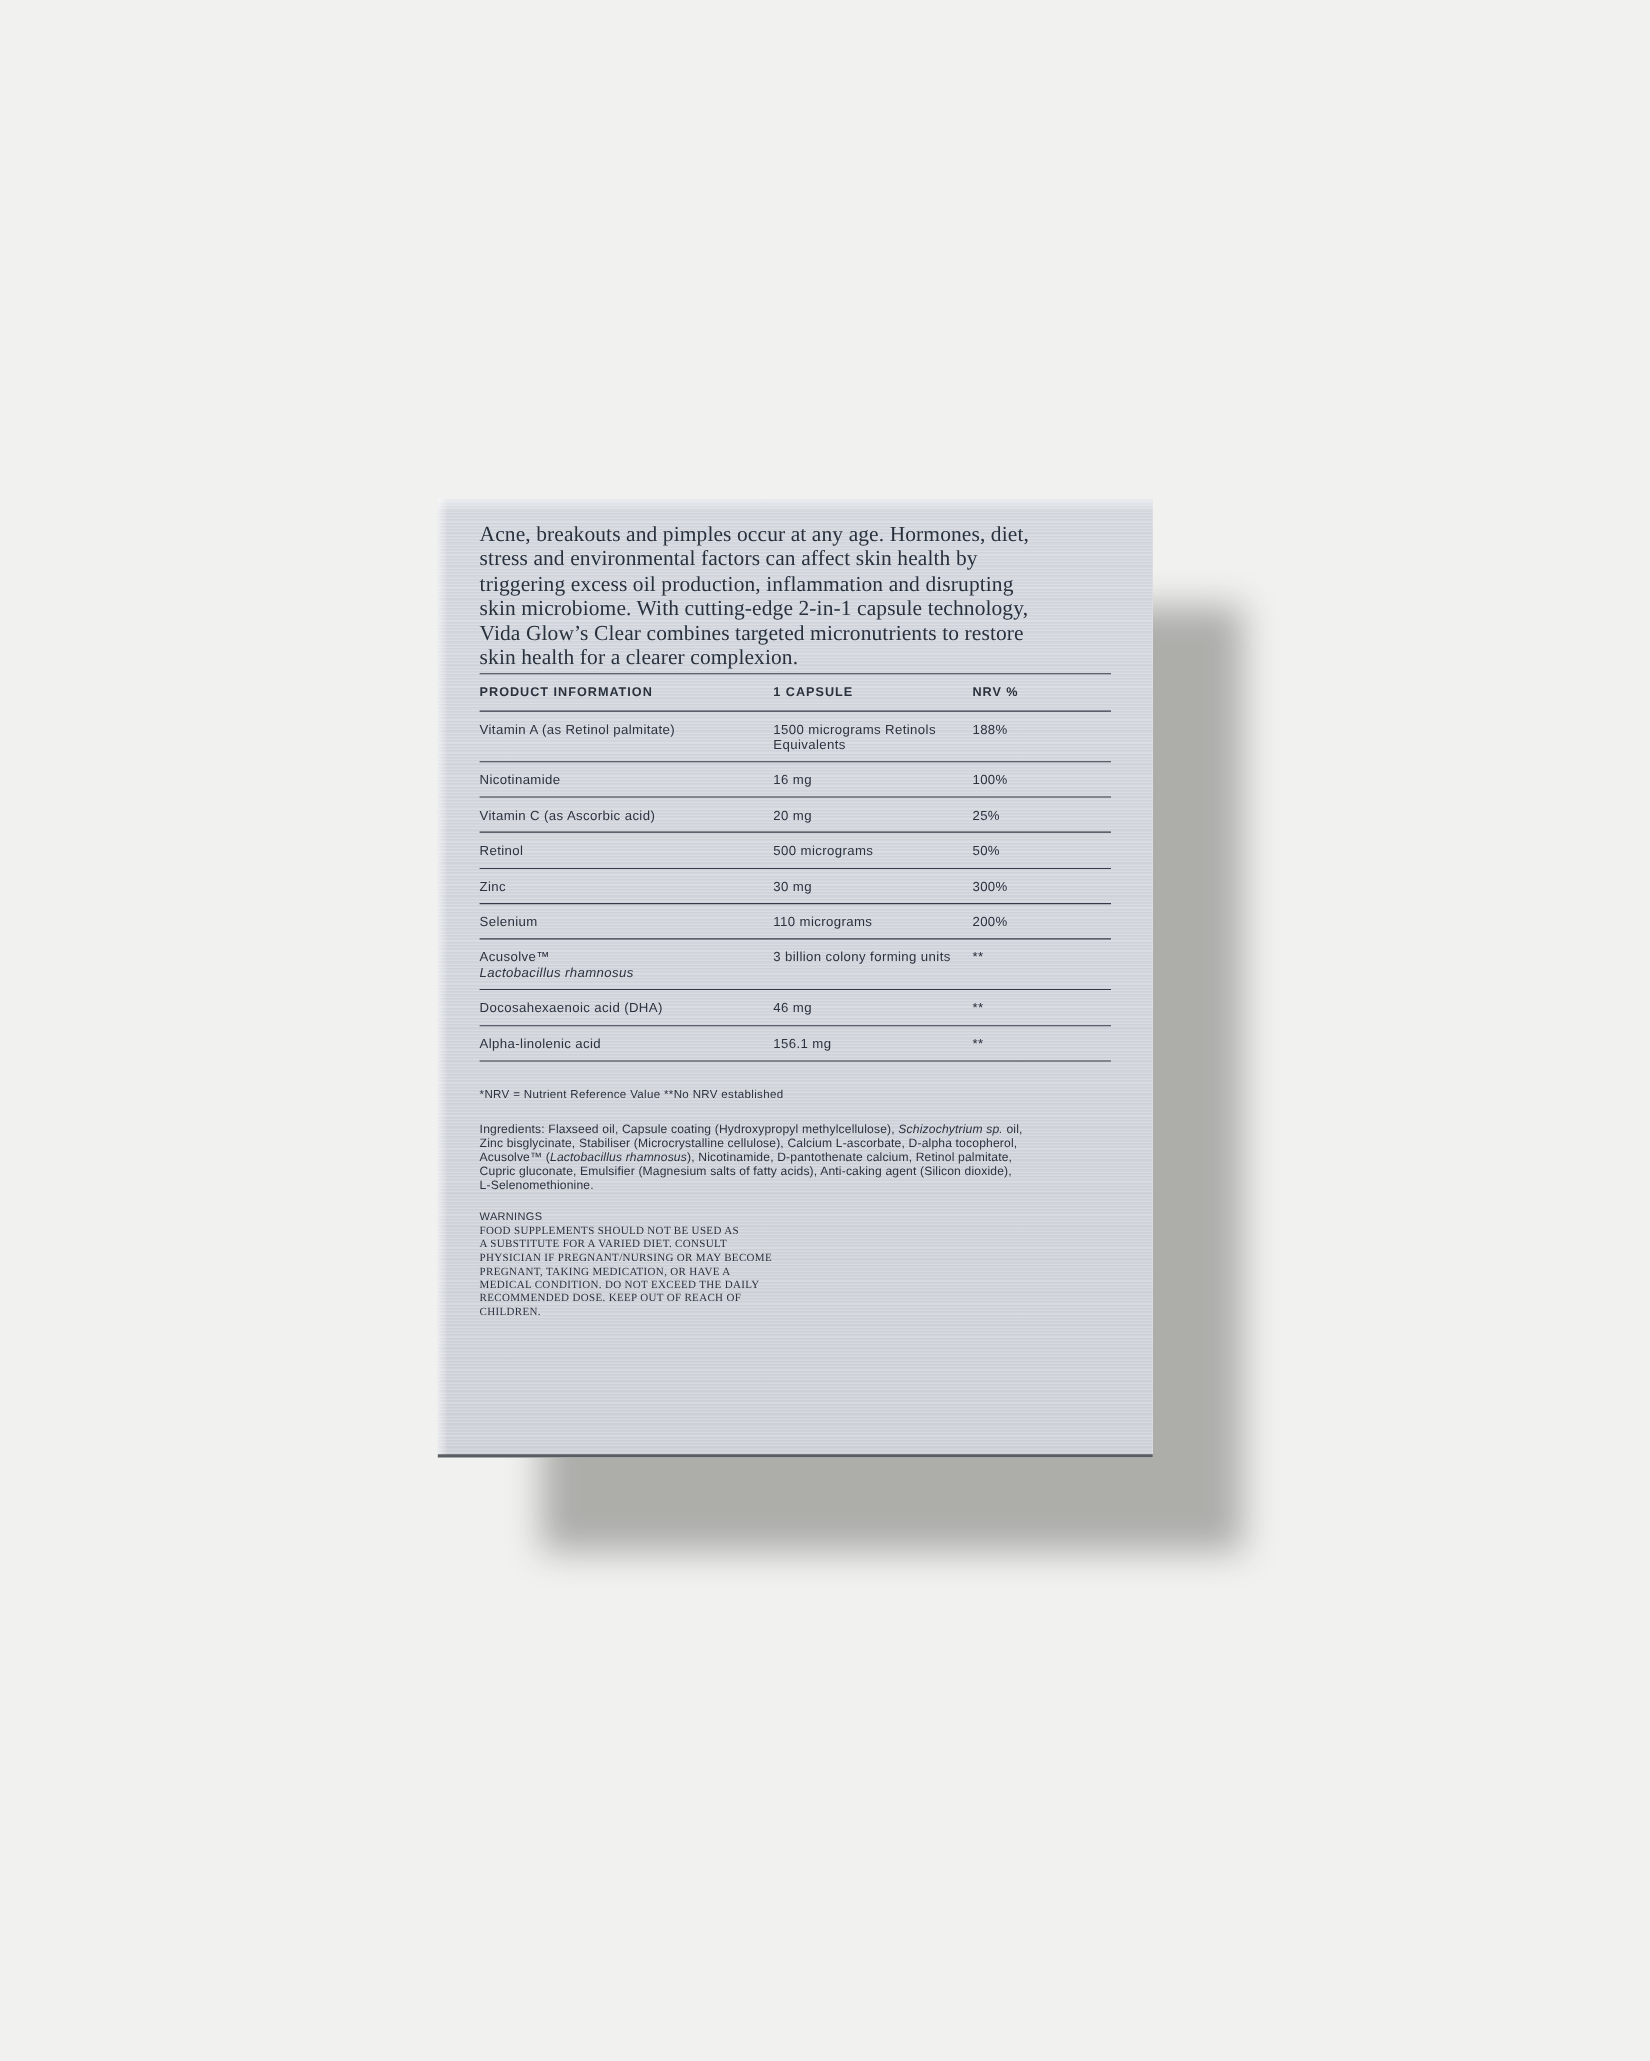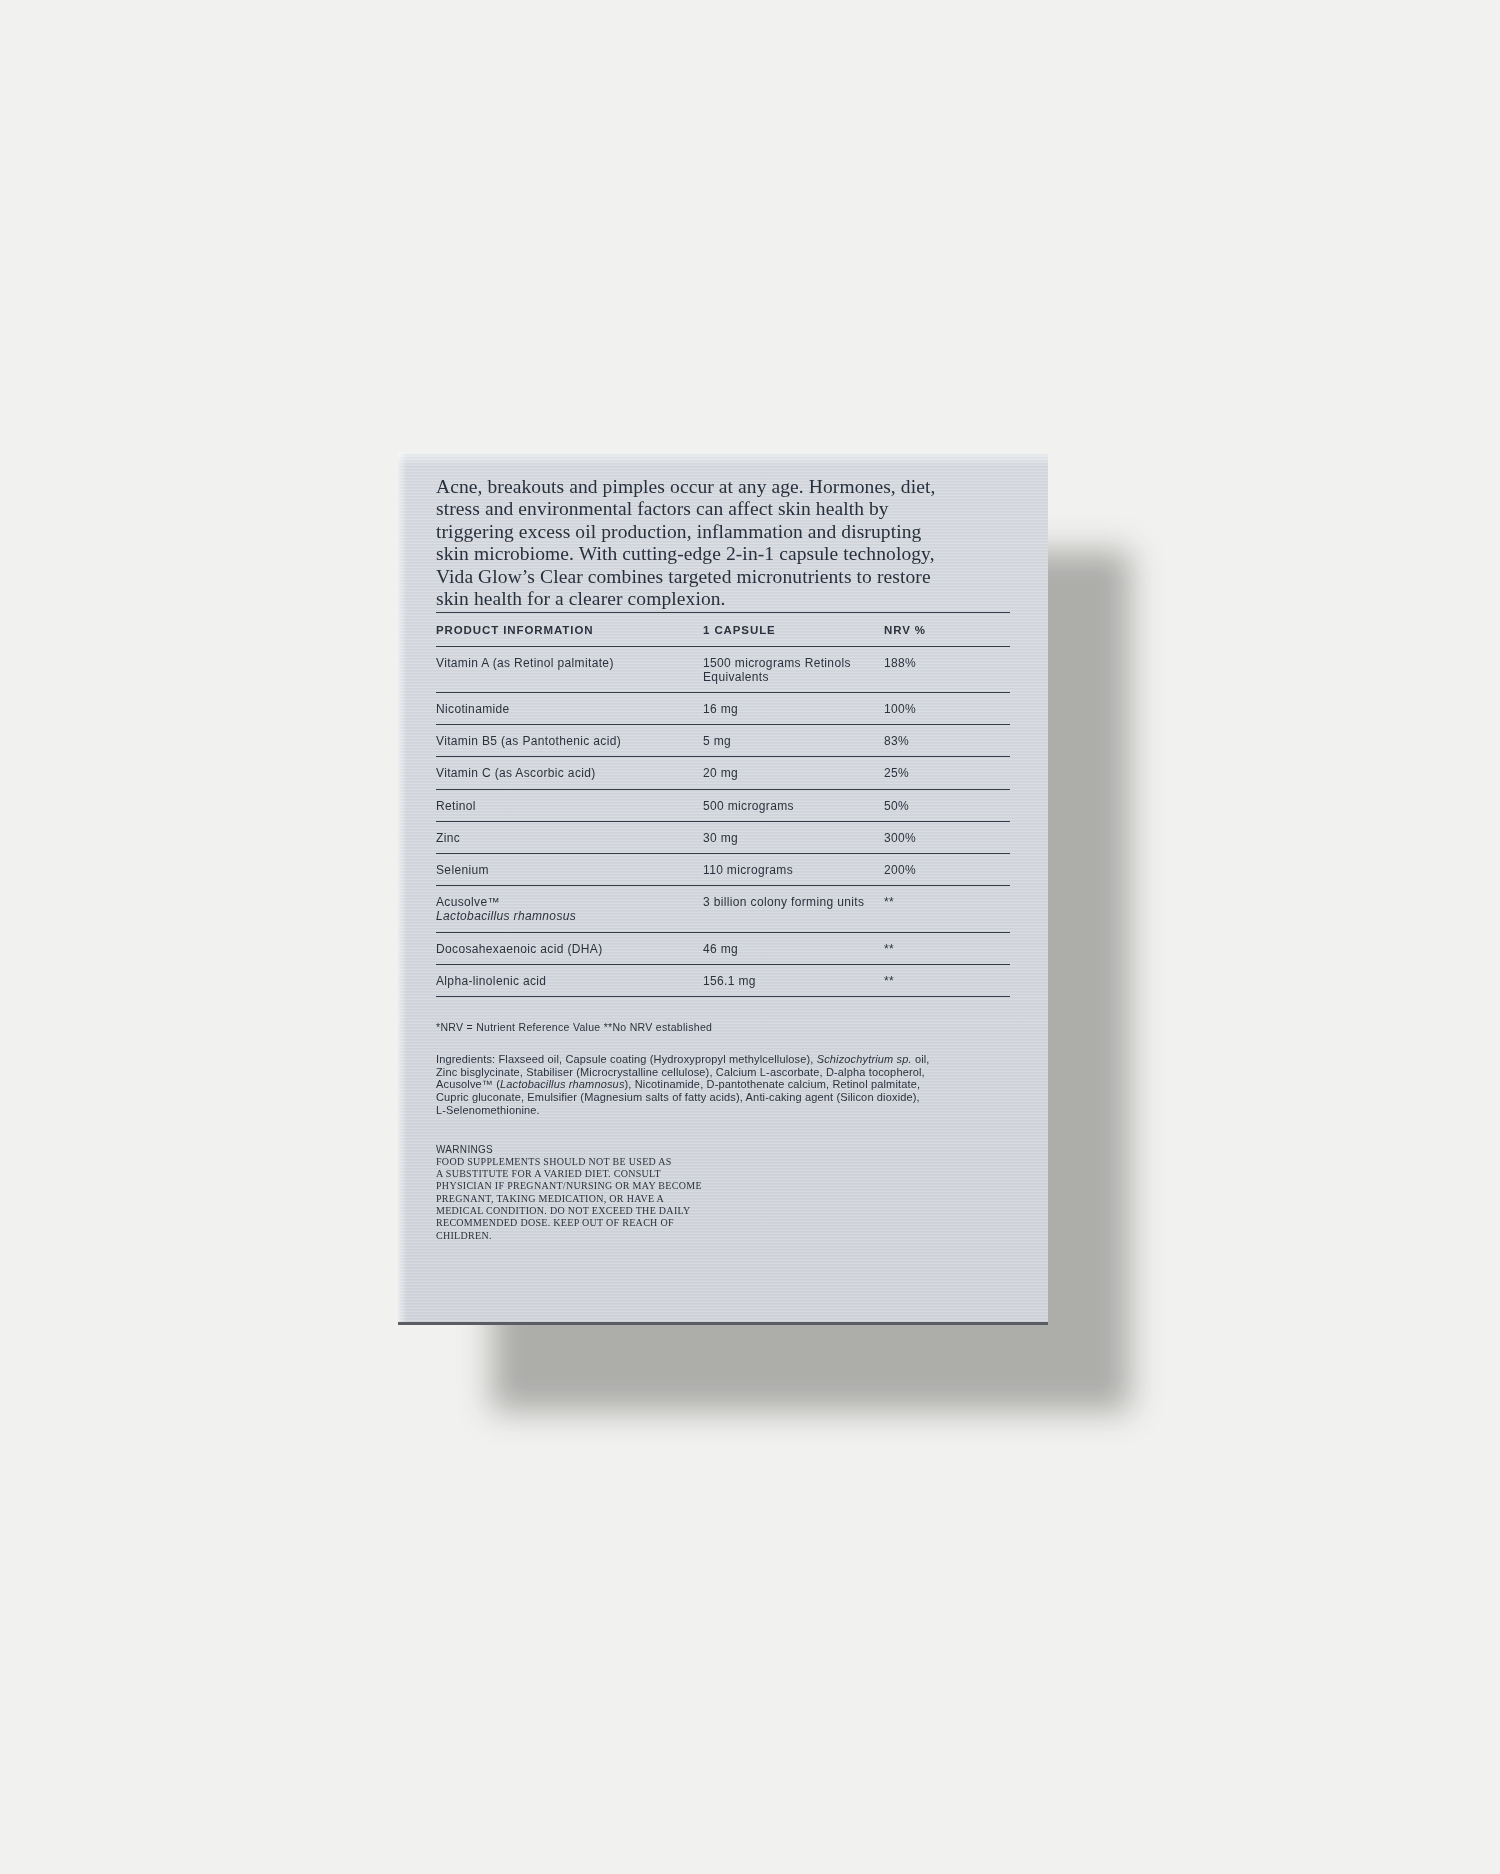--- a/index.html
+++ b/index.html
@@ -85,21 +85,21 @@
     margin-top: 20px;
     font-size: 11px;
     line-height: 12.7px;
     letter-spacing: 0.15px;
     white-space: pre-line;
   }
   .ingredients i { font-style: italic; }
 
   
   .cols {
-    margin-top: 27px;
+    margin-top: 17px;
     display: grid;
     grid-template-columns: 267px 1fr;
     font-size: 10px;
     line-height: 12.3px;
     letter-spacing: 0.3px;
   }
   .colblock .body { white-space: pre-line; font-family: Liberation Serif, serif; }
   .vegan { margin-top: 12px; }
 </style>
 </head>
@@ -129,25 +129,20 @@
 Equivalents</div>
         <div class="cell">188%</div>
       </div>
 
       <div class="trow">
         <div class="cell">Nicotinamide</div>
         <div class="cell">16 mg</div>
         <div class="cell">100%</div>
       </div>
 
-      <div class="trow">
-        <div class="cell">Vitamin B5 (as Pantothenic acid)</div>
-        <div class="cell">5 mg</div>
-        <div class="cell">83%</div>
-      </div>
 
       <div class="trow">
         <div class="cell">Vitamin C (as Ascorbic acid)</div>
         <div class="cell">20 mg</div>
         <div class="cell">25%</div>
       </div>
 
 
       <div class="trow">
         <div class="cell">Retinol</div>

